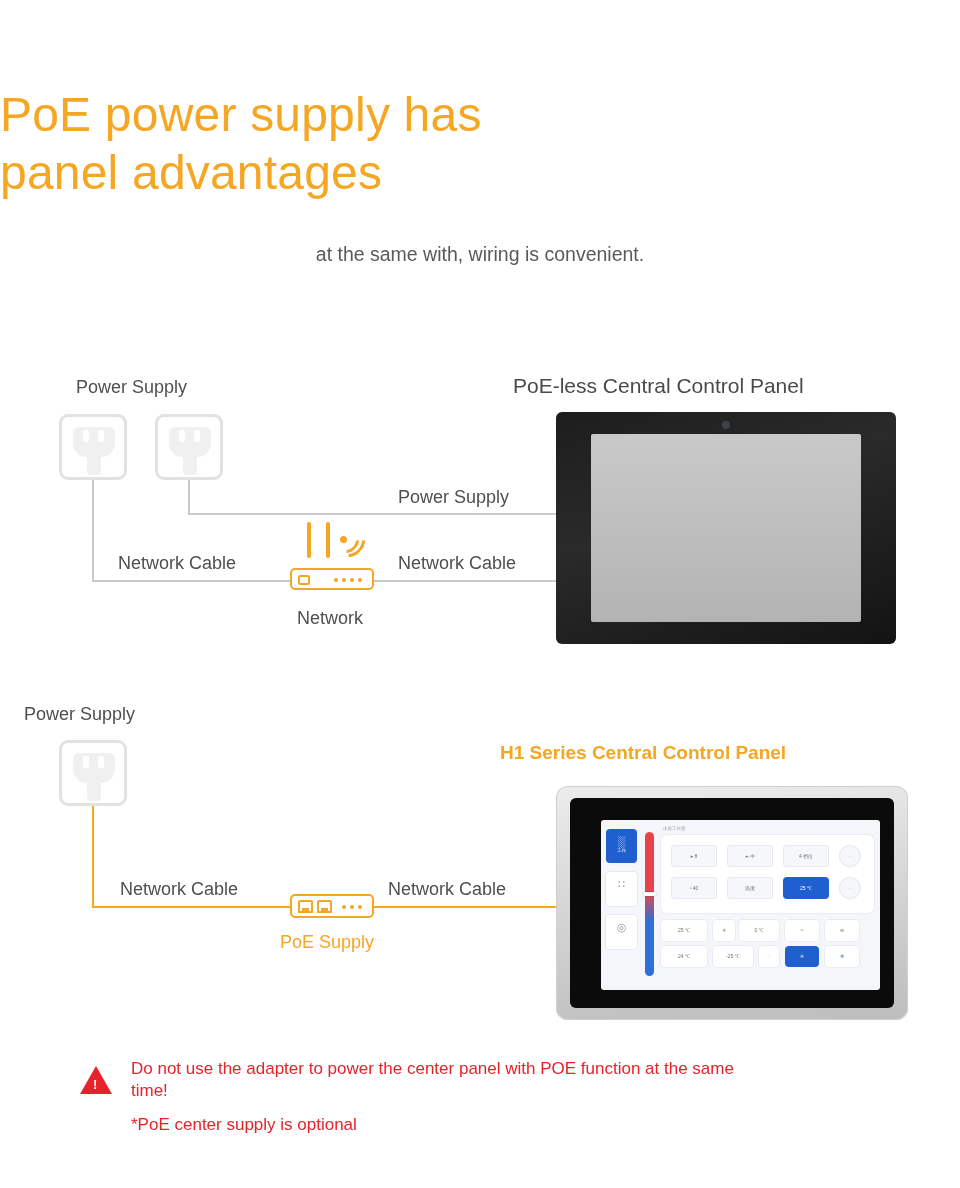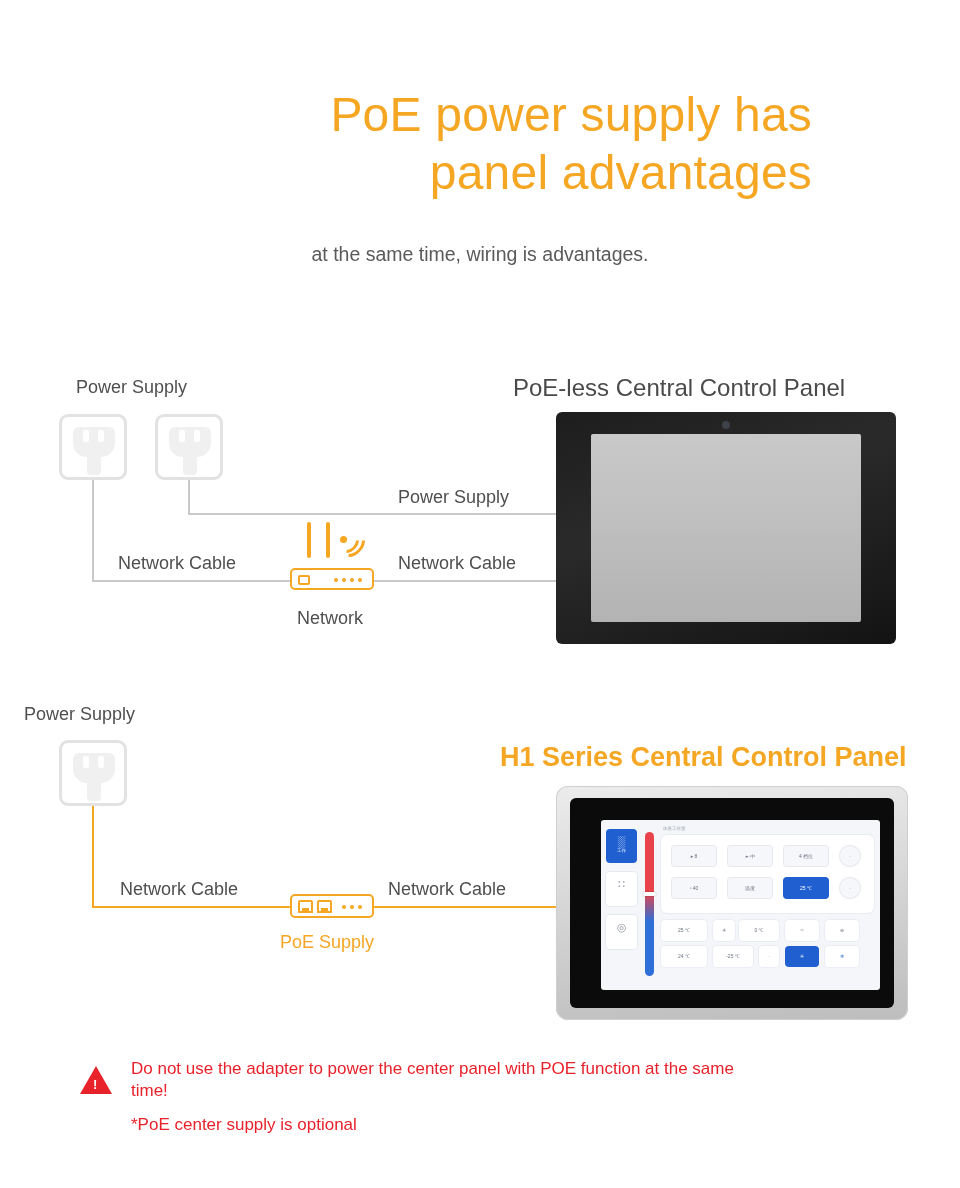--- a/index.html
+++ b/index.html
@@ -15,21 +15,21 @@
     color: #444;
     overflow: hidden;
   }
 
   
   .headline {
     position: absolute;
     top: 86px;
     left: 0;
     width: 812px;
-    text-align: right;
+    text-align: left;
     font-size: 48px;
     line-height: 58px;
     font-weight: 400;
     color: #F5A623;
     letter-spacing: 0.2px;
   }
   .subhead {
     position: absolute;
     top: 236px;
     left: 0;
@@ -43,27 +43,27 @@
 
   
   .label {
     position: absolute;
     font-size: 18px;
     color: #4f4f4f;
     white-space: nowrap;
   }
   .panel-title {
     position: absolute;
-    font-size: 24px;
+    font-size: 21px;
     color: #4a4a4a;
     white-space: nowrap;
   }
   .panel-title-orange {
     position: absolute;
-    font-size: 27px;
+    font-size: 19px;
     color: #F5A623;
     font-weight: bold;
     white-space: nowrap;
   }
 
   
   .socket {
     position: absolute;
     width: 68px;
     height: 66px;
@@ -403,21 +403,21 @@
 </style>
 </head>
 <body>
 
 <div class="headline">
   <span>PoE power supply has</span><br>
   <span>panel advantages</span>
 </div>
 
 <div class="subhead">
-  <span class="line2">at the same time, wiring is advantages.</span>
+  <span class="line2">at the same with, wiring is convenient.</span>
 </div>
 
 <div class="label" style="left:76px; top:377px;">Power Supply</div>
 <div class="panel-title" style="left:513px; top:374px;">PoE-less Central Control Panel</div>
 
 <div class="socket" style="left:59px; top:414px;">
   <div class="plug-body">
     <div class="plug-pin-l"></div>
     <div class="plug-pin-r"></div>
   </div>

